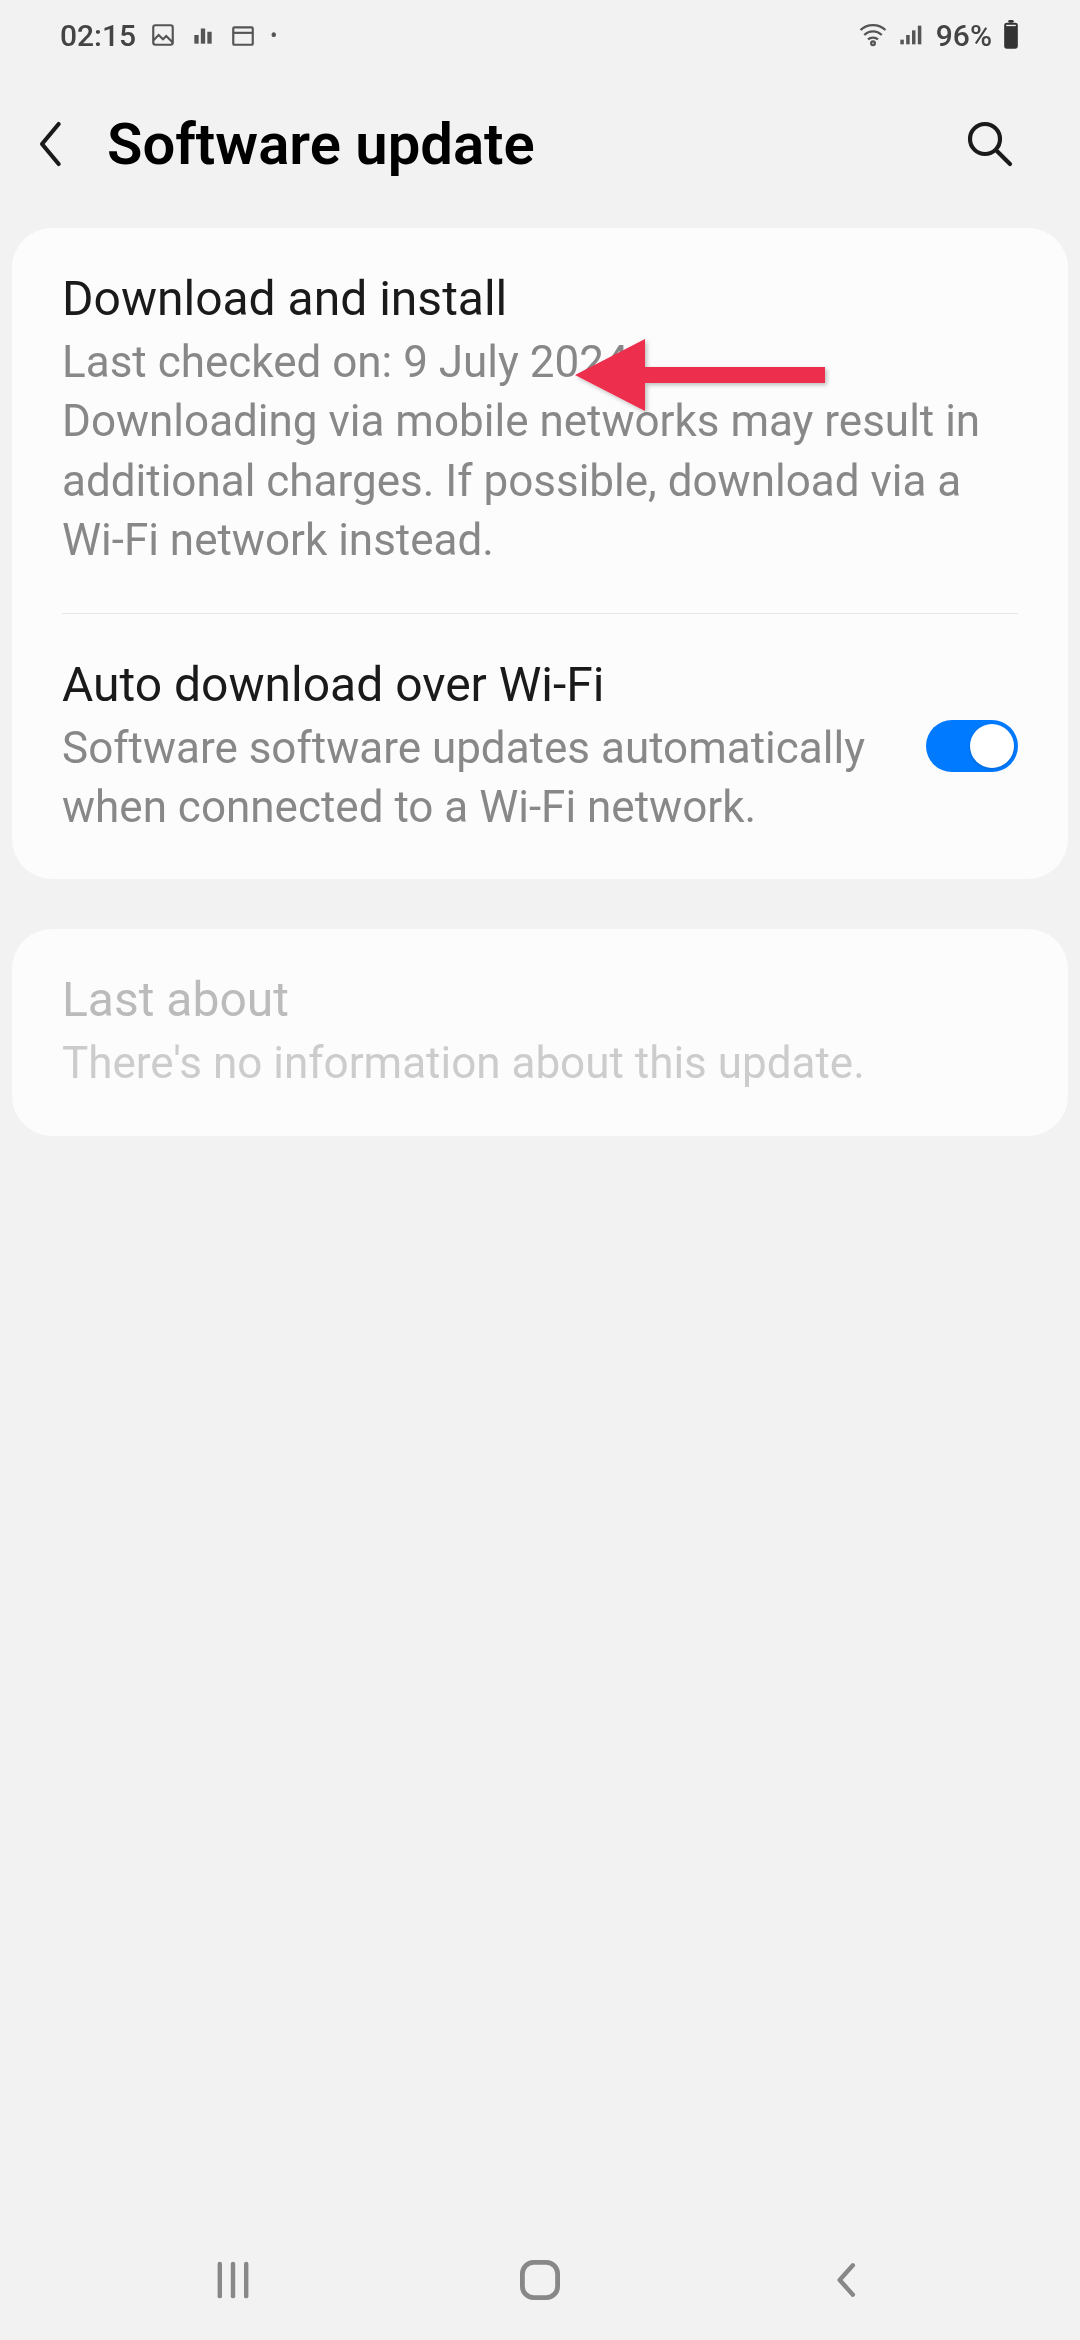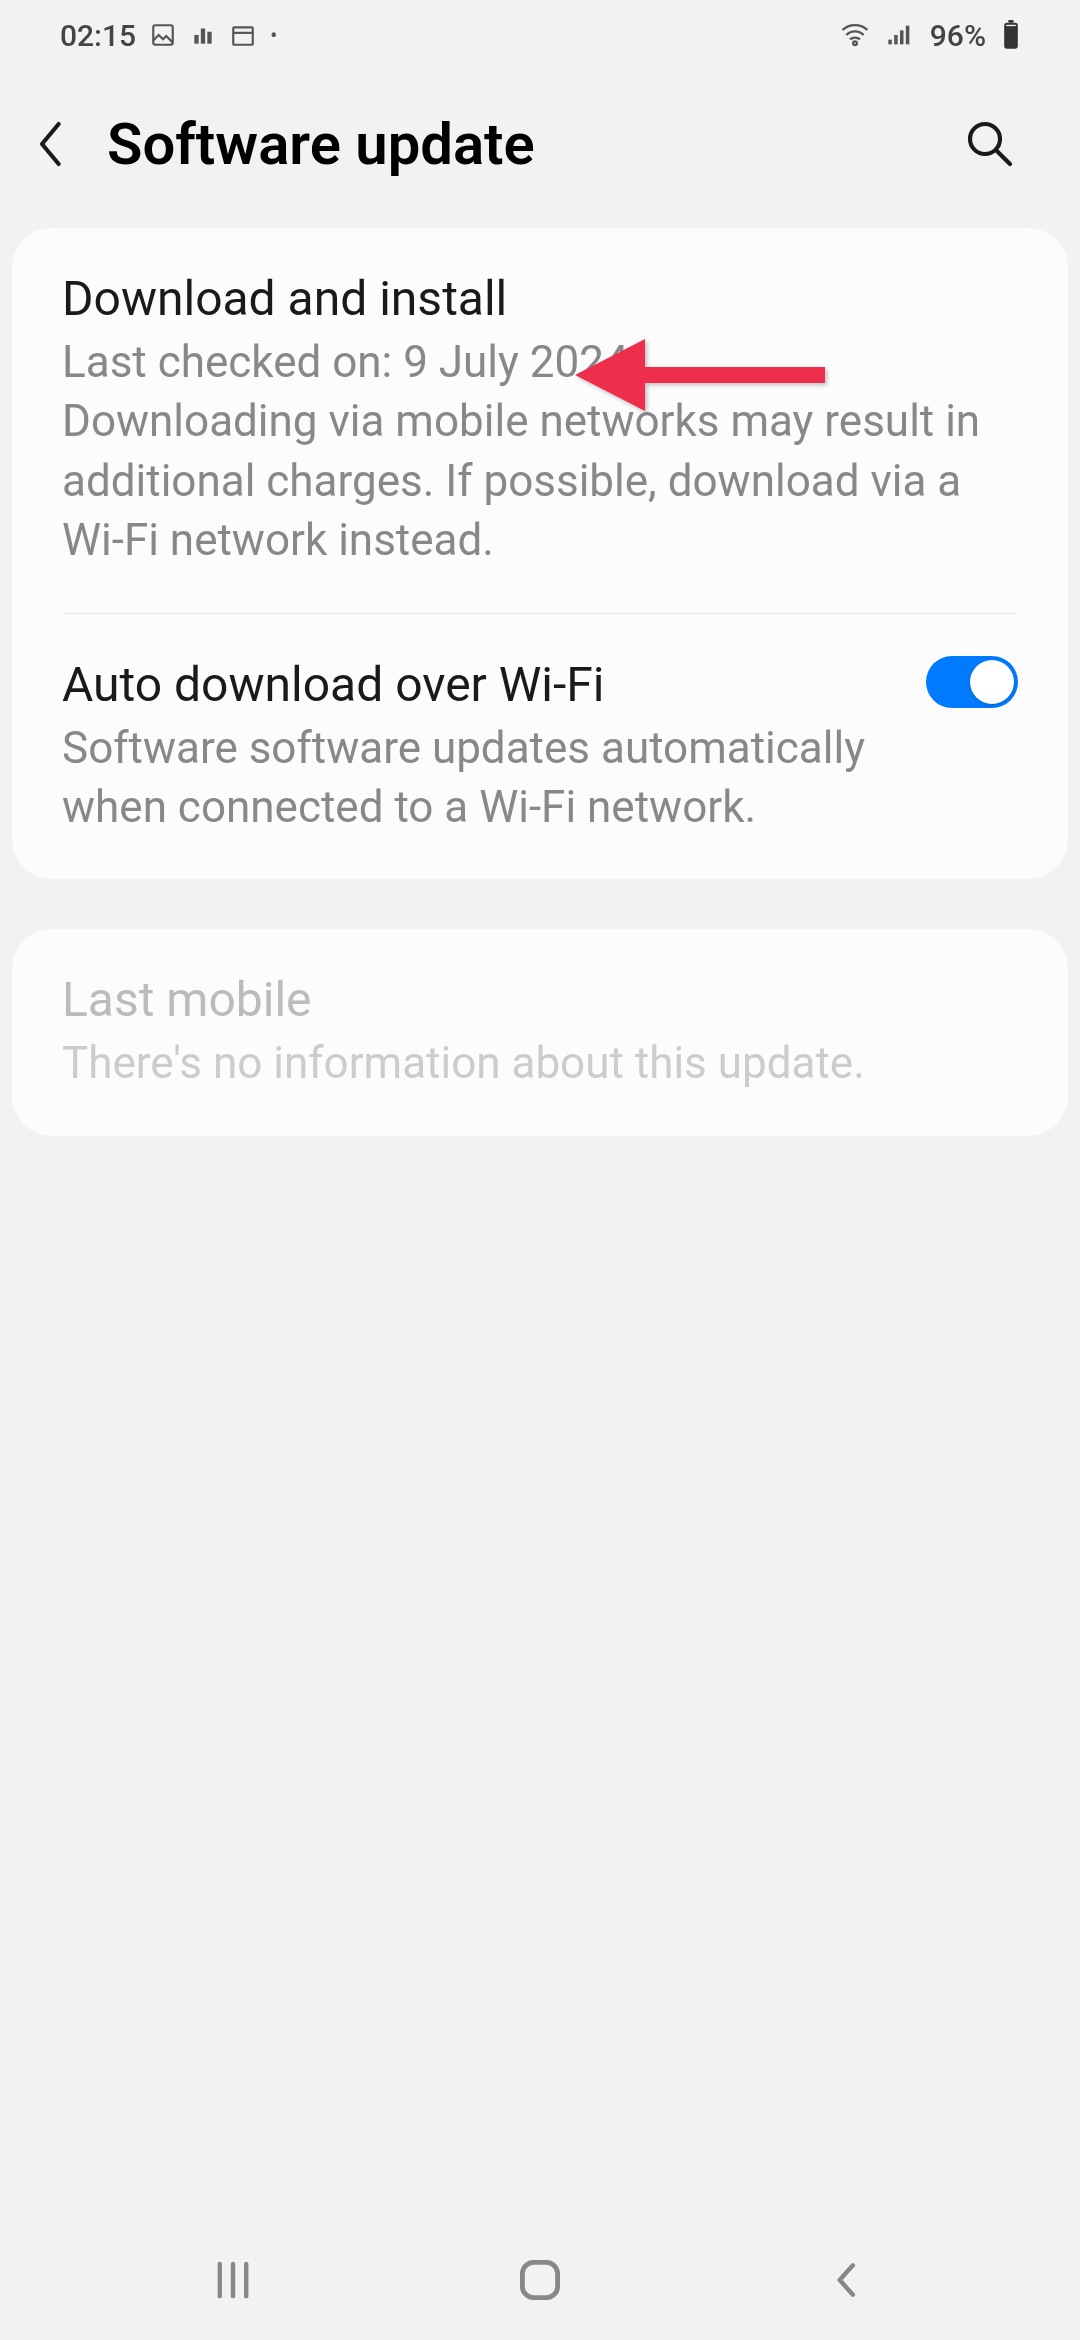--- a/index.html
+++ b/index.html
@@ -25,21 +25,21 @@
       color: #444;
       font-weight: 500;
     }
     .status-left {
       display: flex;
       align-items: center;
       gap: 14px;
     }
     .status-right {
       display: flex;
-      gap: 16px;
+      gap: 10px;
     }
     .header {
       display: flex;
       align-items: center;
       padding: 40px 60px 50px 27px;
       gap: 30px;
     }
     .back-btn {
       width: 50px;
       height: 50px;
@@ -65,21 +65,21 @@
       margin: 0 12px;
       border-radius: 40px;
       overflow: hidden;
     }
     .list-item {
       padding: 42px 50px;
       position: relative;
     }
     .list-item.with-toggle {
       display: flex;
-      align-items: flex-start;
+      align-items: center;
       gap: 18px;
     }
     .list-item-content {
       flex: 1;
     }
     .item-title {
       font-size: 48px;
       color: #1a1a1a;
       font-weight: 400;
       margin-bottom: 6px;
@@ -234,21 +234,21 @@
     <div class="toggle">
       <div class="toggle-knob"></div>
     </div>
   </div>
 </div>
 
 <div class="spacer"></div>
 
 <div class="card disabled">
   <div class="list-item">
-    <div class="item-title">Last mobile</div>
+    <div class="item-title">Last about</div>
     <div class="item-subtitle">There's no information about this update.</div>
   </div>
 </div>
 
 <div class="arrow-annotation">
   <svg width="260" height="100" viewBox="0 0 260 100">
     <defs>
       <filter id="shadow" x="-20%" y="-20%" width="140%" height="140%">
         <feDropShadow dx="2" dy="2" stdDeviation="2" flood-opacity="0.25"></feDropShadow>
       </filter>

